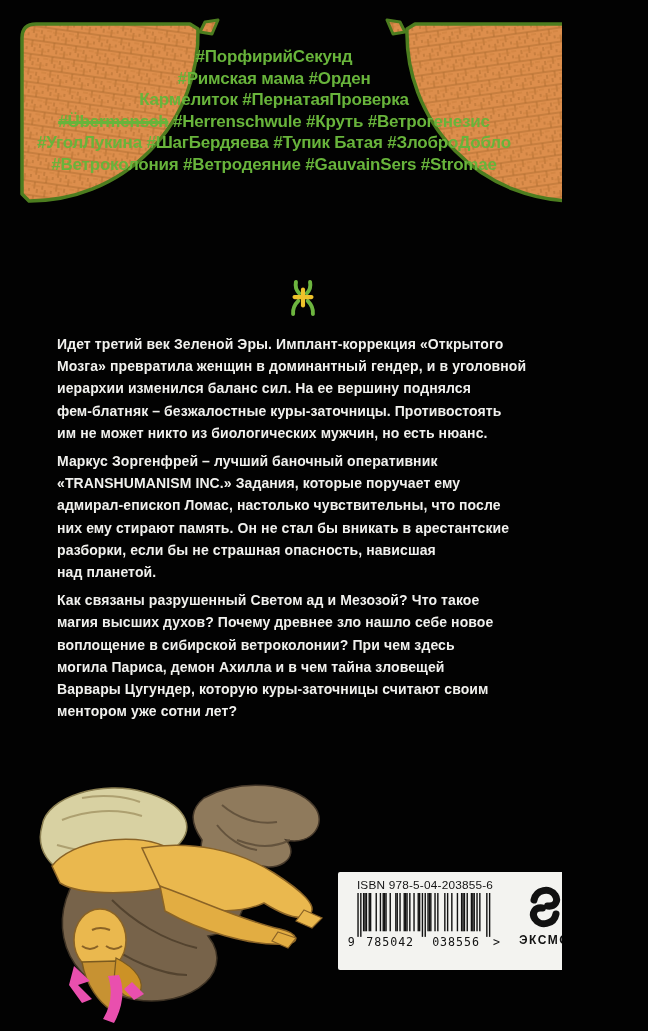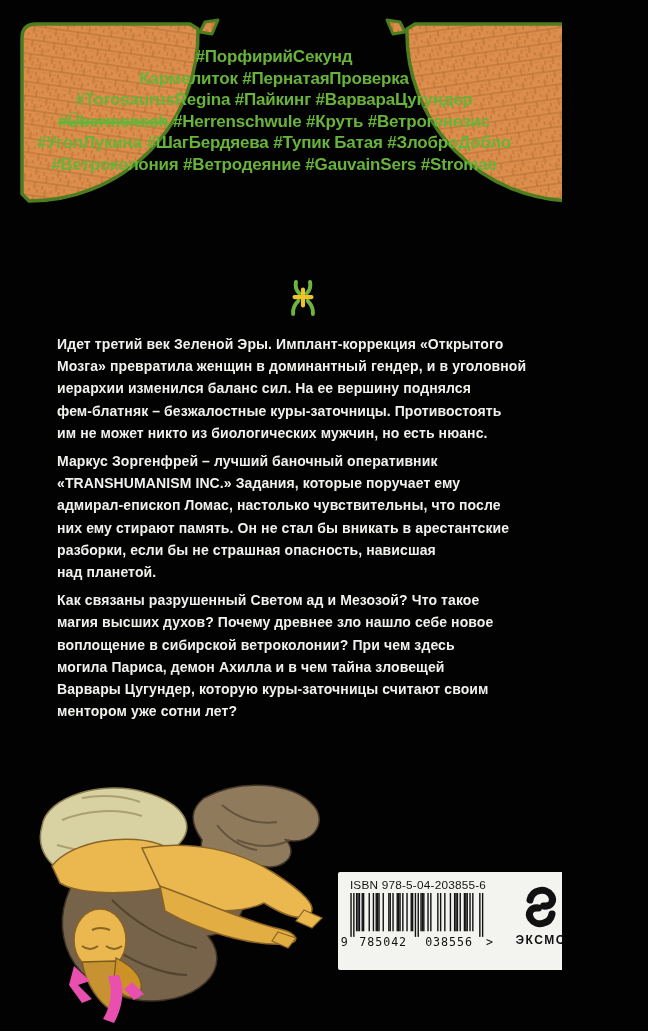--- a/index.html
+++ b/index.html
@@ -16,21 +16,21 @@
   .divider{position:absolute;left:287px;top:278px;}
   
   .annotation{position:absolute;left:57px;top:333px;width:585px;color:#f1f1ee;}
   .annotation p{margin:0 0 6px 0;font-size:14px;line-height:22.2px;font-weight:600;
                 white-space:pre-line;letter-spacing:0.1px;}
   
   .illustration{position:absolute;left:12px;top:770px;}
   
   .isbn-box{position:absolute;left:338px;top:872px;width:249px;height:98px;
             background:#f3f3f0;border-radius:2px;display:flex;align-items:flex-start;}
-  .isbn-left{margin-left:3px;width:154px;display:flex;flex-direction:column;align-items:center;}
+  .isbn-left{margin-left:10px;width:154px;display:flex;flex-direction:column;align-items:center;}
   .isbn-label{margin-top:6px;font-size:11.8px;color:#141414;letter-spacing:0.2px;white-space:nowrap;}
   .isbn-right{flex:1;display:flex;flex-direction:column;align-items:center;}
   .publisher-name{font-size:12px;font-weight:700;color:#121212;letter-spacing:1.5px;margin-top:1px;}
 </style>
 </head>
 <body>
 
 <div class="page">
 
   <svg class="corners" width="648" height="230" viewBox="0 0 648 230">
@@ -46,22 +46,22 @@
       <path d="M205,22 L218,20 L212,34 L200,32 Z" fill="url(#mos)" stroke="#4c7d1f" stroke-width="3" stroke-linejoin="round"></path>
     </g>
     <g transform="translate(605,0) scale(-1,1)">
       <path d="M36,24 L190,24 L198,29 A168,168 0 0 1 29,201 L22,194 L22,38 Q22,24 36,24 Z" fill="url(#mos)" stroke="#4c7d1f" stroke-width="3.5" stroke-linejoin="round"></path>
       <path d="M205,22 L218,20 L212,34 L200,32 Z" fill="url(#mos)" stroke="#4c7d1f" stroke-width="3" stroke-linejoin="round"></path>
     </g>
   </svg>
 
   <div class="hashtags">
       <div class="tag-line">#ПорфирийСекунд</div>
+      <div class="tag-line">#Римская мама #Орден</div>
       <div class="tag-line">Кармелиток #ПернатаяПроверка</div>
-      <div class="tag-line">#TorosaurusRegina #Пайкинг #ВарвараЦугундер</div>
       <div class="tag-line"><span class="struck">#Übermensch</span> #Herrenschwule #Круть #Ветрогенезис</div>
       <div class="tag-line">#УголЛукина #ШагБердяева #Тупик Батая #ЗлоброДобло</div>
       <div class="tag-line">#Ветроколония #Ветродеяние #GauvainSers #Stromae</div>
     </div>
 
   <svg class="divider" width="32" height="40" viewBox="0 0 34 40">
     <g fill="none" stroke-linecap="round">
       <path d="M13,15 C10,12 8.5,8 9.5,3" stroke="#6db53f" stroke-width="4.2"></path>
       <path d="M21,15 C24,12 25.5,8 24.5,3" stroke="#6db53f" stroke-width="4.2"></path>
       <path d="M12,23 C8,27 6,32 6.5,37" stroke="#6db53f" stroke-width="4.2"></path>

